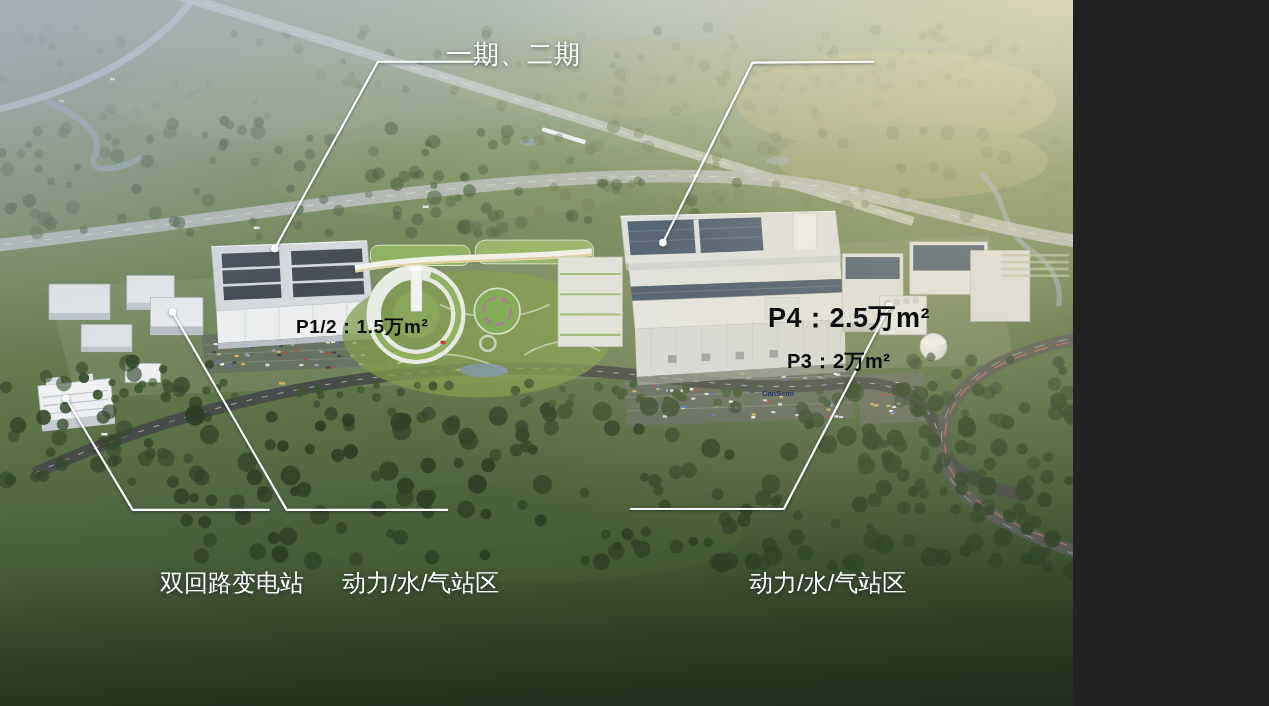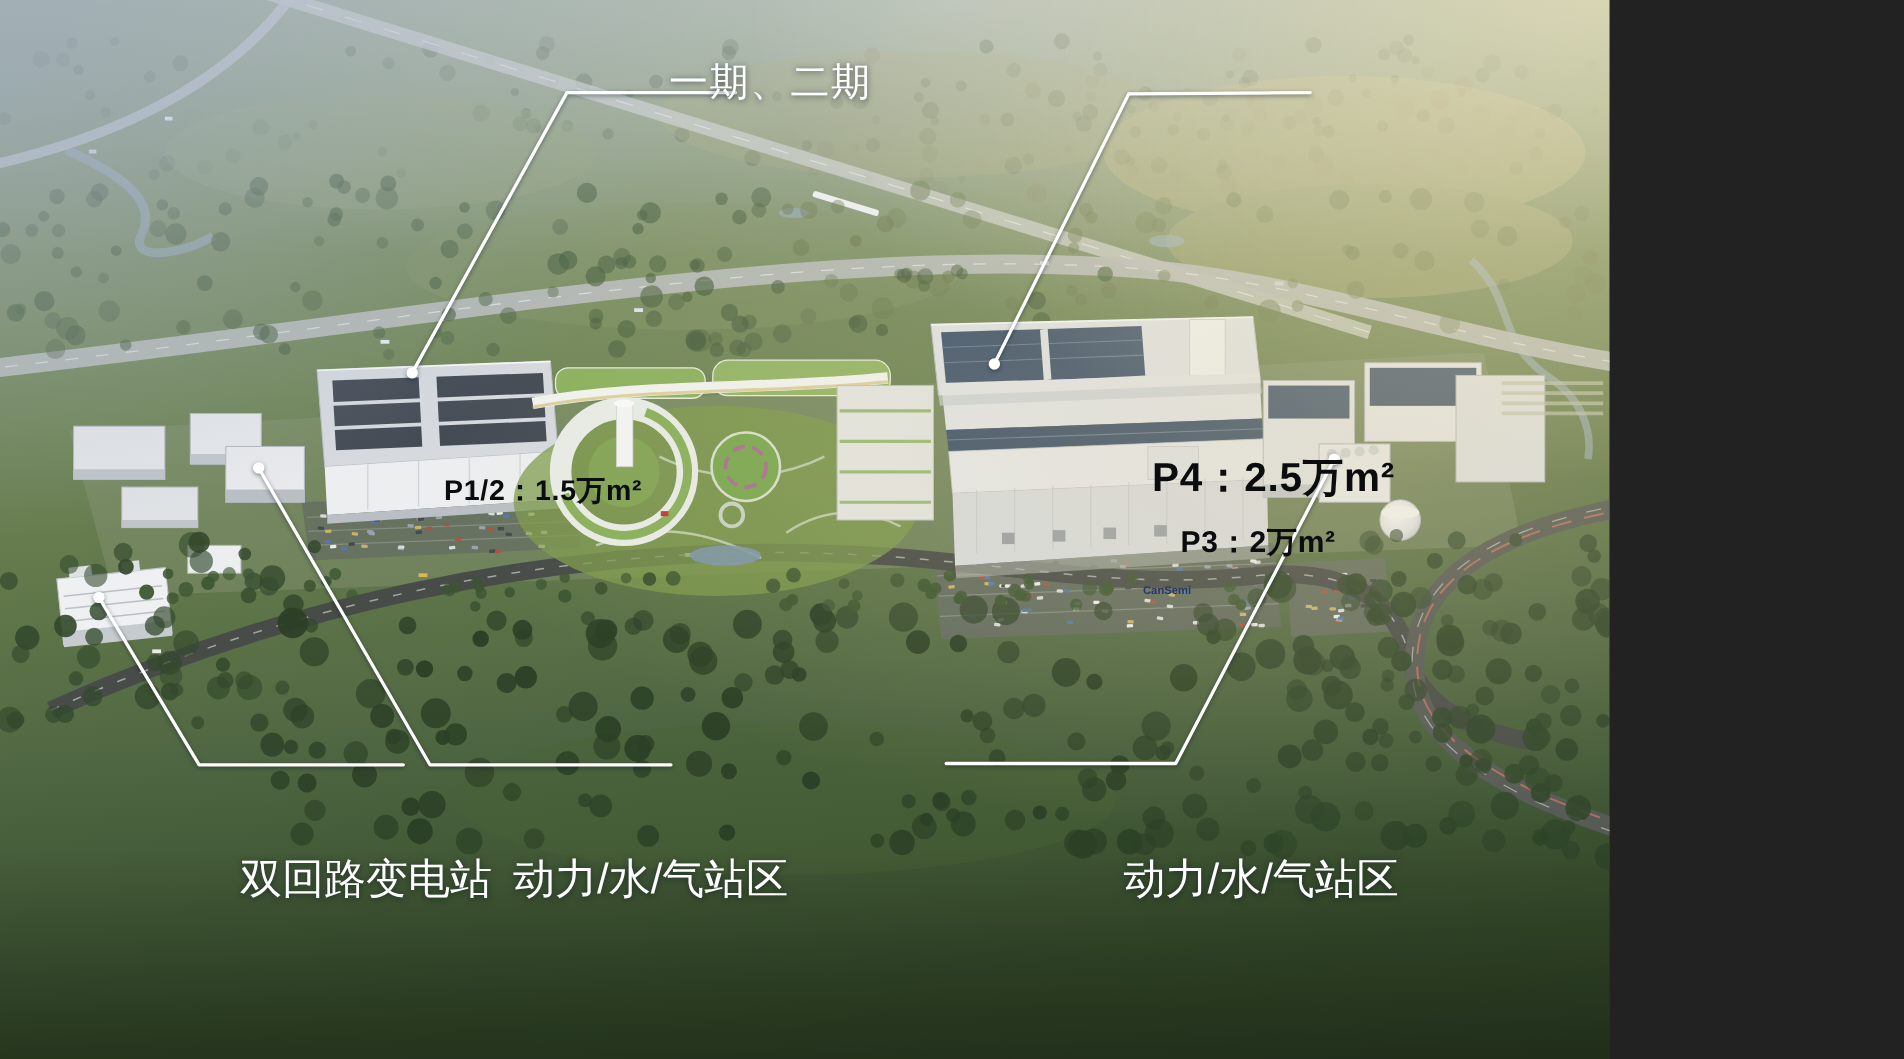--- a/index.html
+++ b/index.html
@@ -14,21 +14,21 @@
   .scene{z-index:1;}
   .atmo{z-index:2;pointer-events:none;background:
       radial-gradient(950px 540px at 101% -2%, rgba(252,238,192,.62), rgba(252,238,192,0) 62%),
       radial-gradient(760px 480px at -2% 6%, rgba(160,175,204,.55), rgba(160,175,204,0) 66%),
       radial-gradient(900px 380px at 86% 42%, rgba(226,208,156,.28), rgba(226,208,156,0) 70%),
       linear-gradient(180deg, rgba(198,206,221,.32), rgba(198,206,221,0) 24%),
       linear-gradient(180deg, rgba(0,0,0,0) 80%, rgba(6,12,6,.28) 100%);}
   .overlay{z-index:3;pointer-events:none;filter:drop-shadow(0 1px 1.5px rgba(0,18,28,.45));}
   .lbl{position:absolute;white-space:nowrap;z-index:4;}
   .lbl-cn{color:#fff;font-size:26px;letter-spacing:1px;text-shadow:0 1px 4px rgba(8,18,28,.6);}
-  .lbl-cn-b{color:#fff;font-size:28px;letter-spacing:0;text-shadow:0 1px 4px rgba(8,18,28,.6);}
+  .lbl-cn-b{color:#fff;font-size:24px;letter-spacing:0;text-shadow:0 1px 4px rgba(8,18,28,.6);}
   .lbl-roof{color:#0b0c0e;font-weight:800;letter-spacing:.5px;}
   .lbl-logo{color:#26356c;font-size:7.5px;font-weight:700;}
 </style>
 </head>
 <body>
 
 <div class="stage">
 
   <svg class="scene" viewBox="0 0 1269 706">
     <defs>

